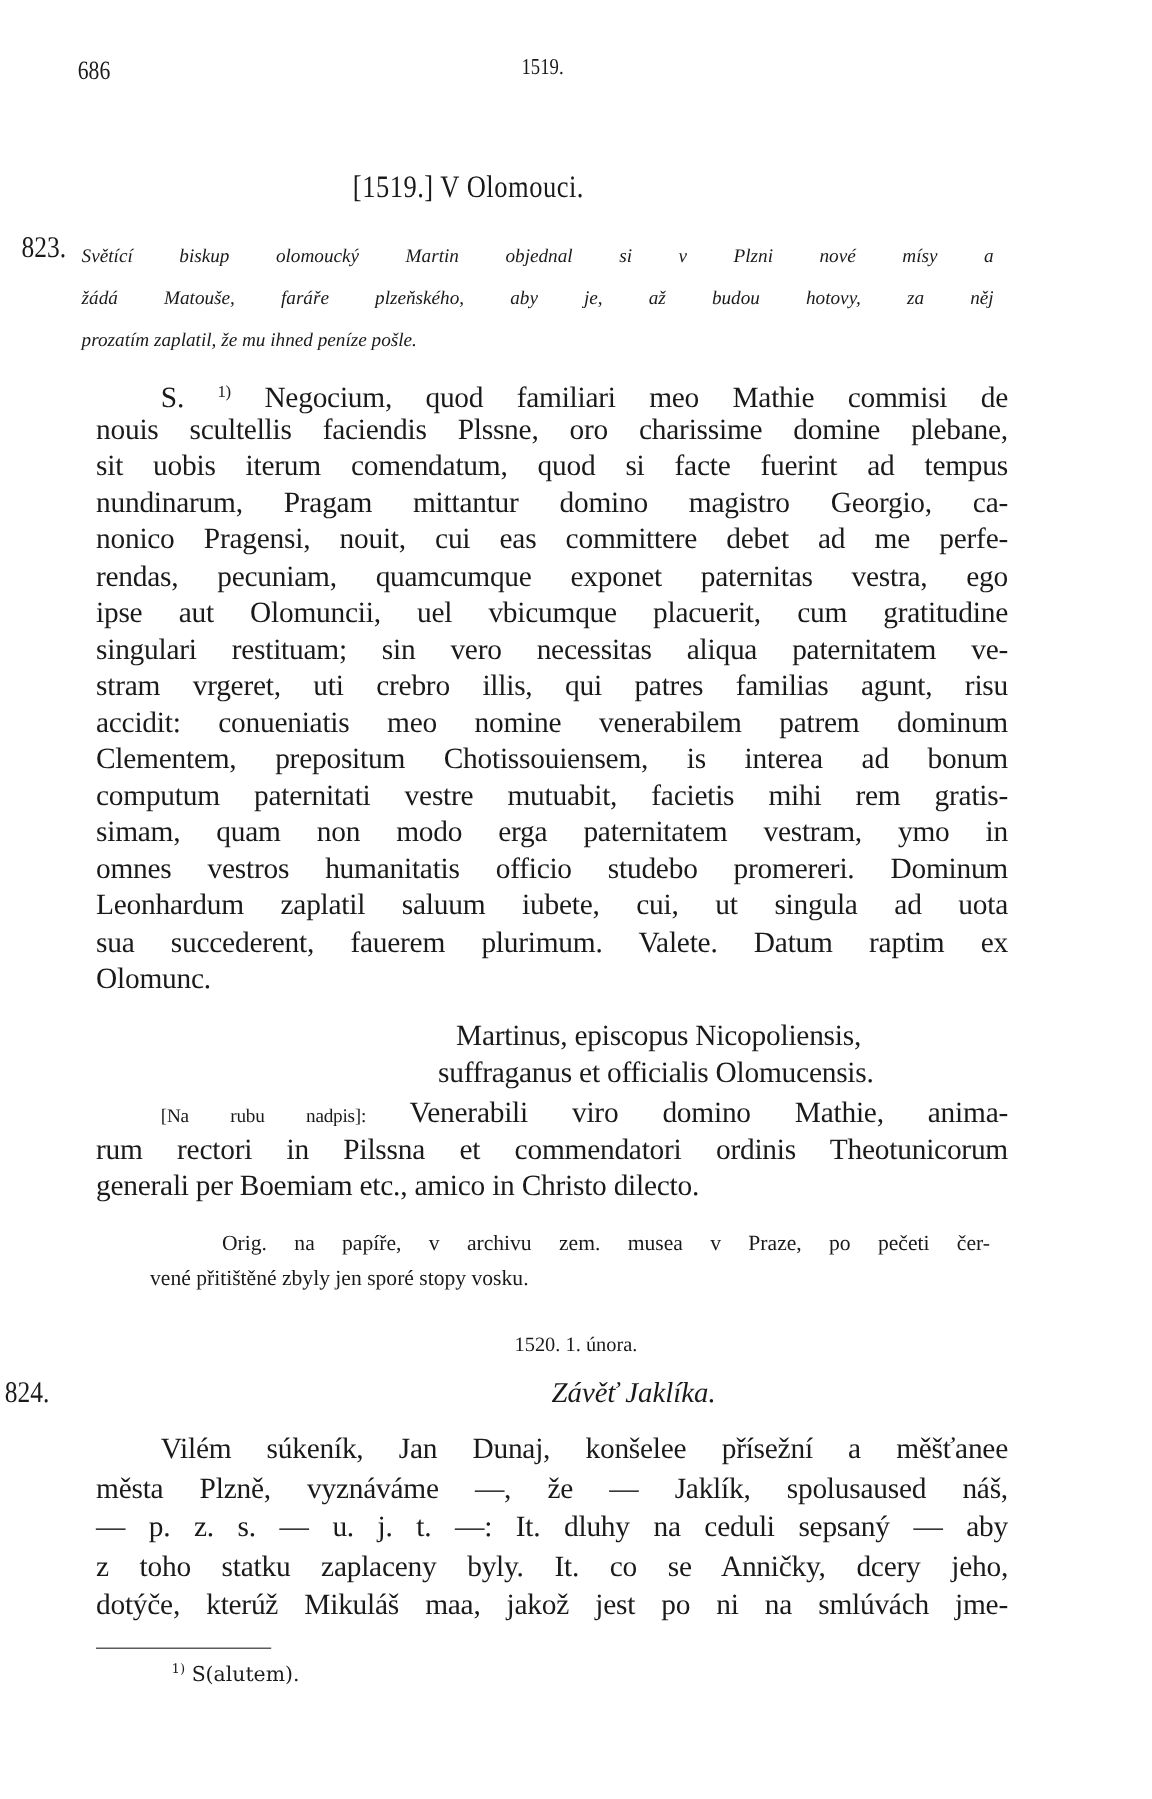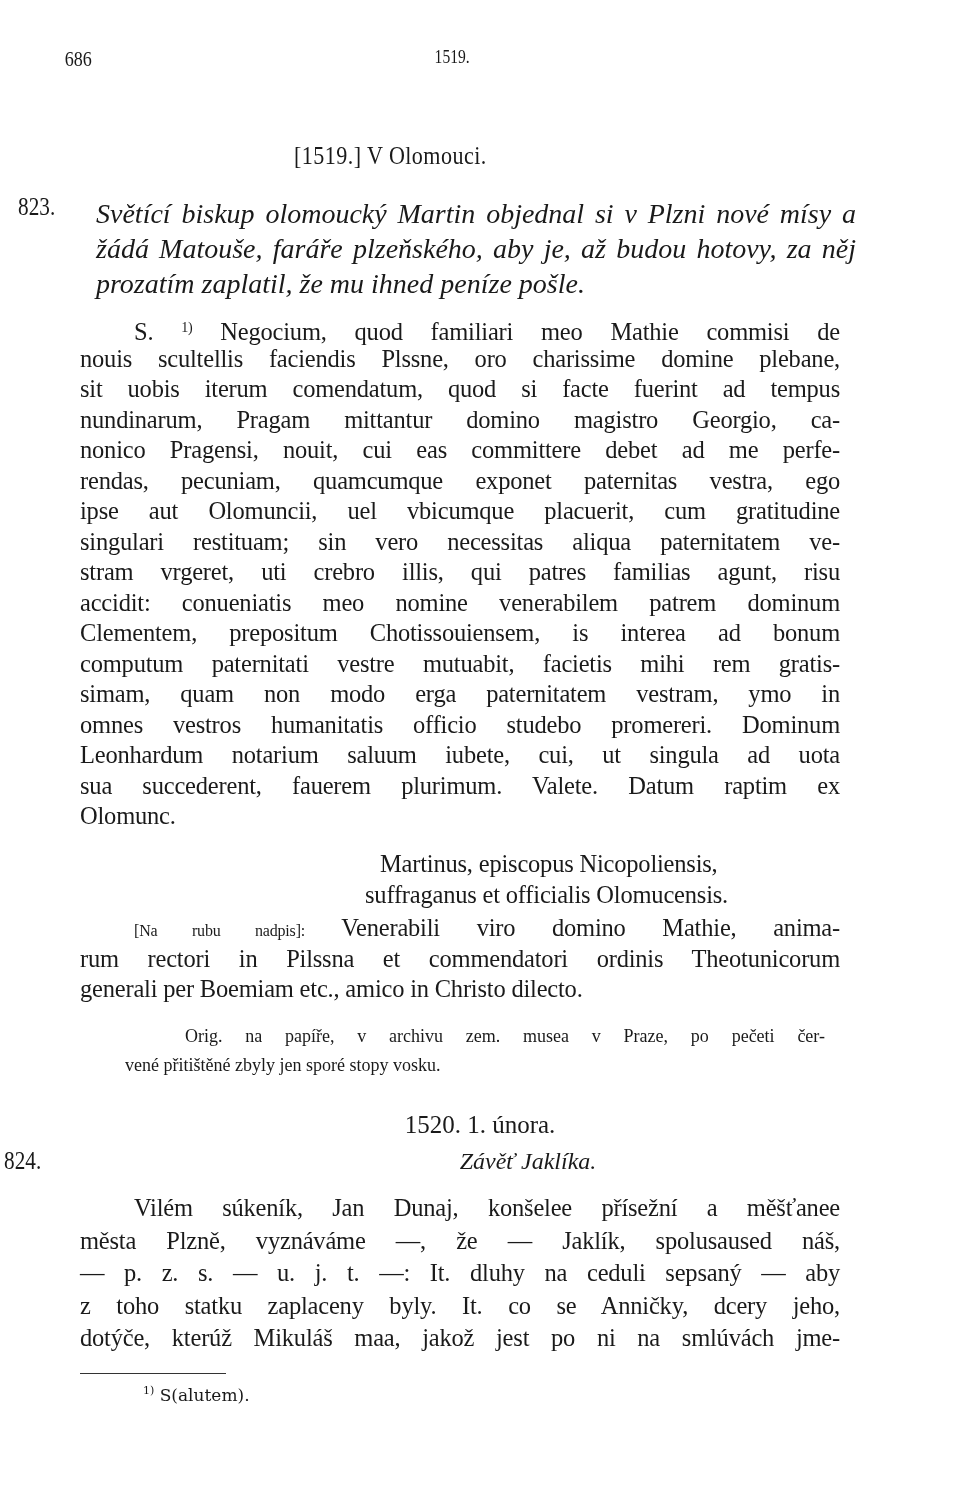--- a/index.html
+++ b/index.html
@@ -43,25 +43,25 @@
     .section-heading span { display: inline-block; transform: scaleX(0.85); }
 
     .entry-number {
       position: absolute;
       font-size: 25px;
       transform: scaleX(0.85);
       transform-origin: left top;
     }
     .regest {
       position: absolute;
-      left: 96px;
+      left: 68px;
       top: 196px;
       width: 760px;
       font-style: italic;
-      font-size: 28px;
+      font-size: 16px;
       line-height: 35px;
       text-align: justify;
     }
     .regest .line { display: block; white-space: nowrap; }
     .regest .line.center { }
 
     .body-text {
       position: absolute;
       left: 80px;
       width: 760px;
@@ -89,21 +89,21 @@
     }
     .note .line { display: block; white-space: nowrap; text-align-last: justify; }
     .note .line.indent { padding-left: 60px; }
     .note .line.last { text-align-last: left; }
 
     .date-heading {
       position: absolute;
       top: 1111px;
       left: 0; width: 960px;
       text-align: center;
-      font-size: 25px;
+      font-size: 17px;
     }
     .title-heading {
       position: absolute;
       top: 1148px;
       left: 0; width: 960px;
       text-align: center;
       font-size: 24px;
       font-style: italic;
       margin-left: 48px;
     }
@@ -156,21 +156,21 @@
     <span class="line">nonico Pragensi, nouit, cui eas committere debet ad me perfe-</span>
     <span class="line">rendas, pecuniam, quamcumque exponet paternitas vestra, ego</span>
     <span class="line">ipse aut Olomuncii, uel vbicumque placuerit, cum gratitudine</span>
     <span class="line">singulari restituam; sin vero necessitas aliqua paternitatem ve-</span>
     <span class="line">stram vrgeret, uti crebro illis, qui patres familias agunt, risu</span>
     <span class="line">accidit: conueniatis meo nomine venerabilem patrem dominum</span>
     <span class="line">Clementem, prepositum Chotissouiensem, is interea ad bonum</span>
     <span class="line">computum paternitati vestre mutuabit, facietis mihi rem gratis-</span>
     <span class="line">simam, quam non modo erga paternitatem vestram, ymo in</span>
     <span class="line">omnes vestros humanitatis officio studebo promereri. Dominum</span>
-    <span class="line">Leonhardum notarium saluum iubete, cui, ut singula ad uota</span>
+    <span class="line">Leonhardum zaplatil saluum iubete, cui, ut singula ad uota</span>
     <span class="line">sua succederent, fauerem plurimum. Valete. Datum raptim ex</span>
     <span class="line last">Olomunc.</span>
   </div>
 
   <div class="body-text" style="top:849px;">
     <span class="line sig">Martinus, episcopus Nicopoliensis,</span>
     <span class="line sig" style="padding-left:285px;">suffraganus et officialis Olomucensis.</span>
   </div>
 
   <div class="body-text" style="top:913px;">

